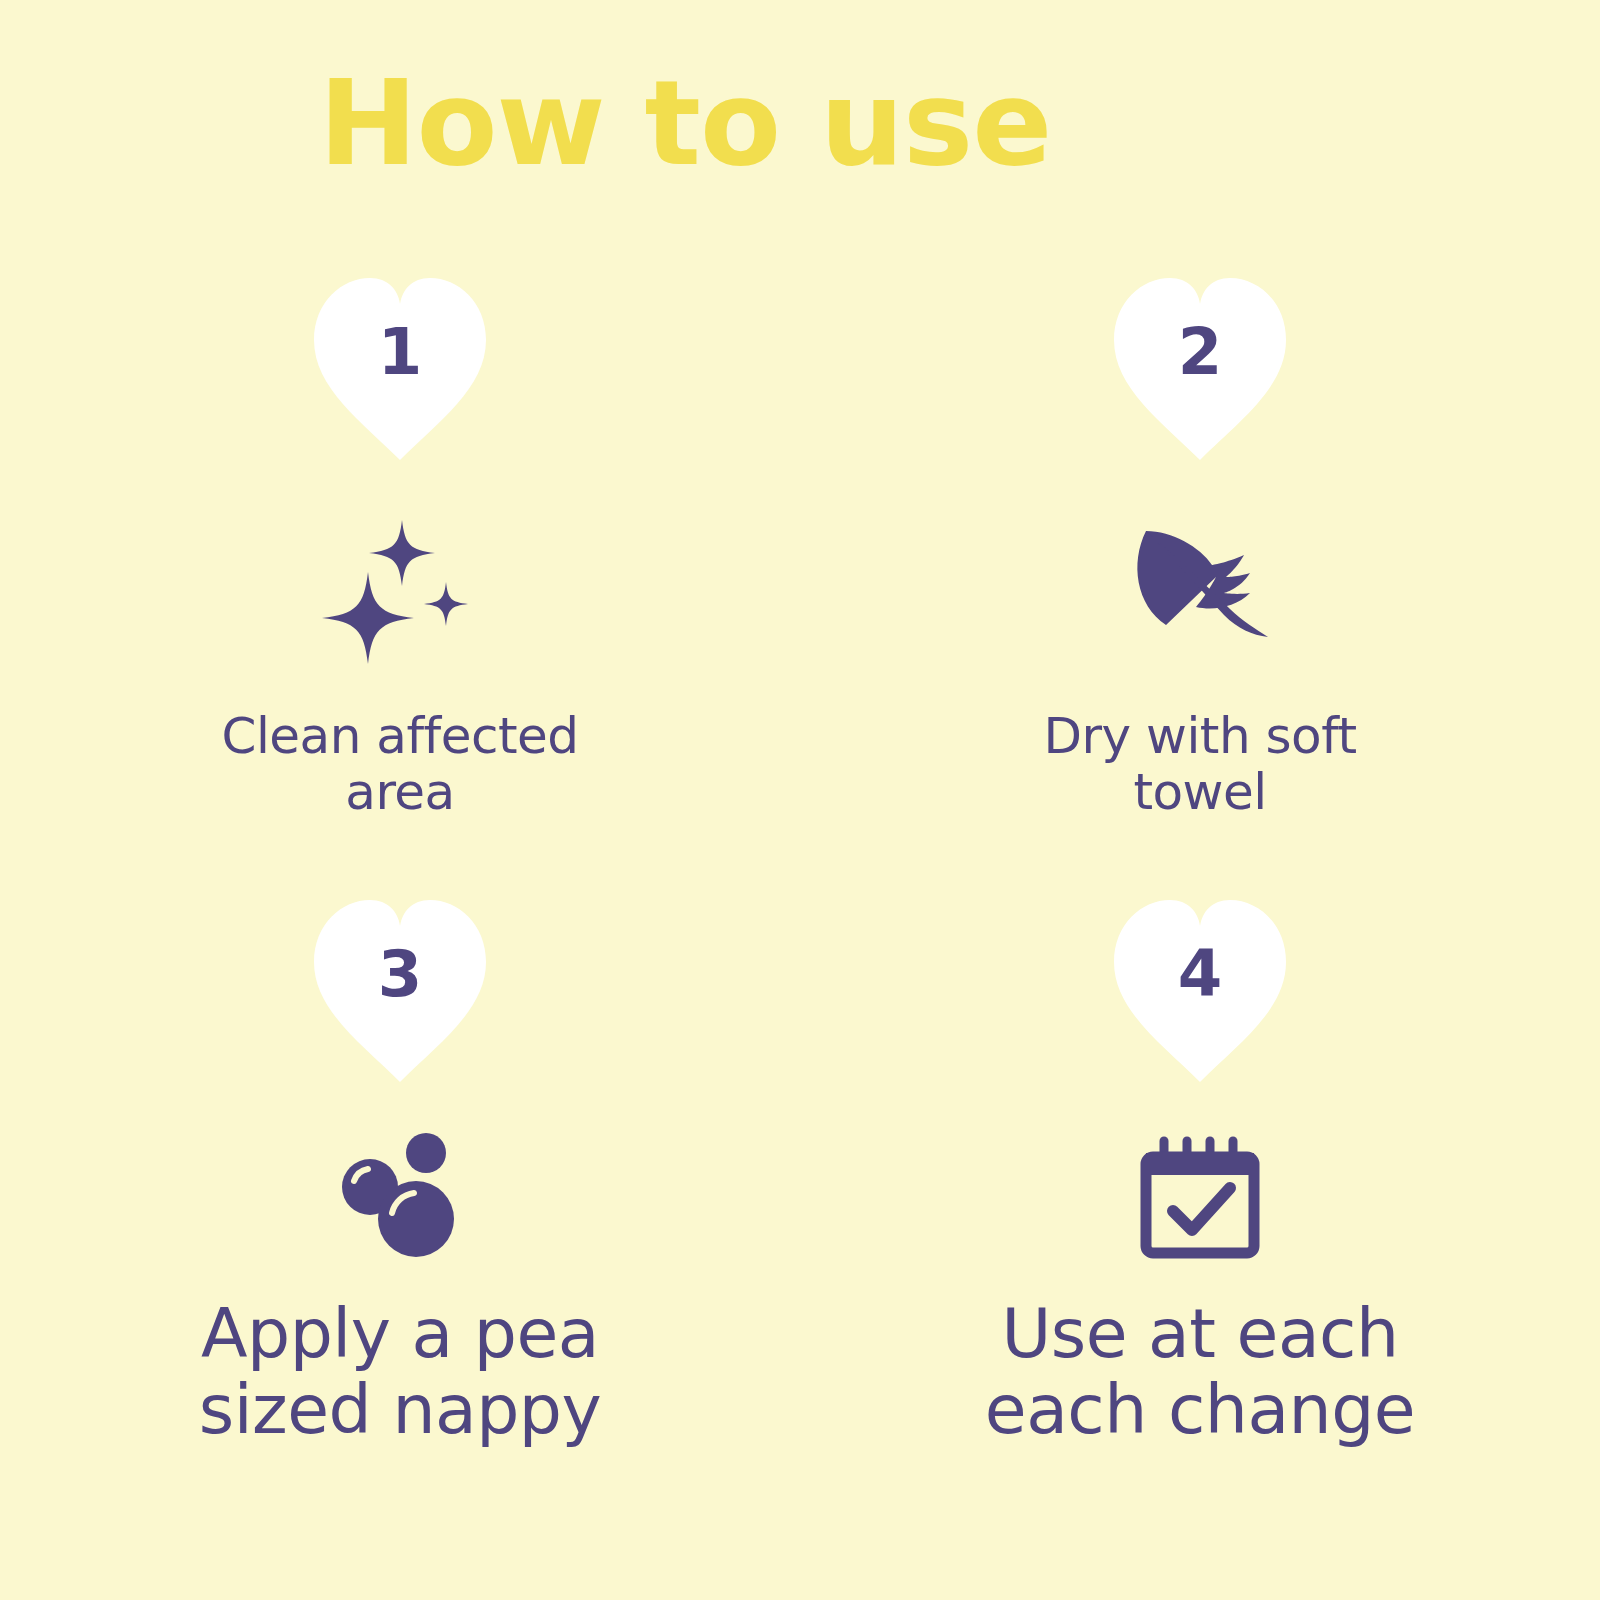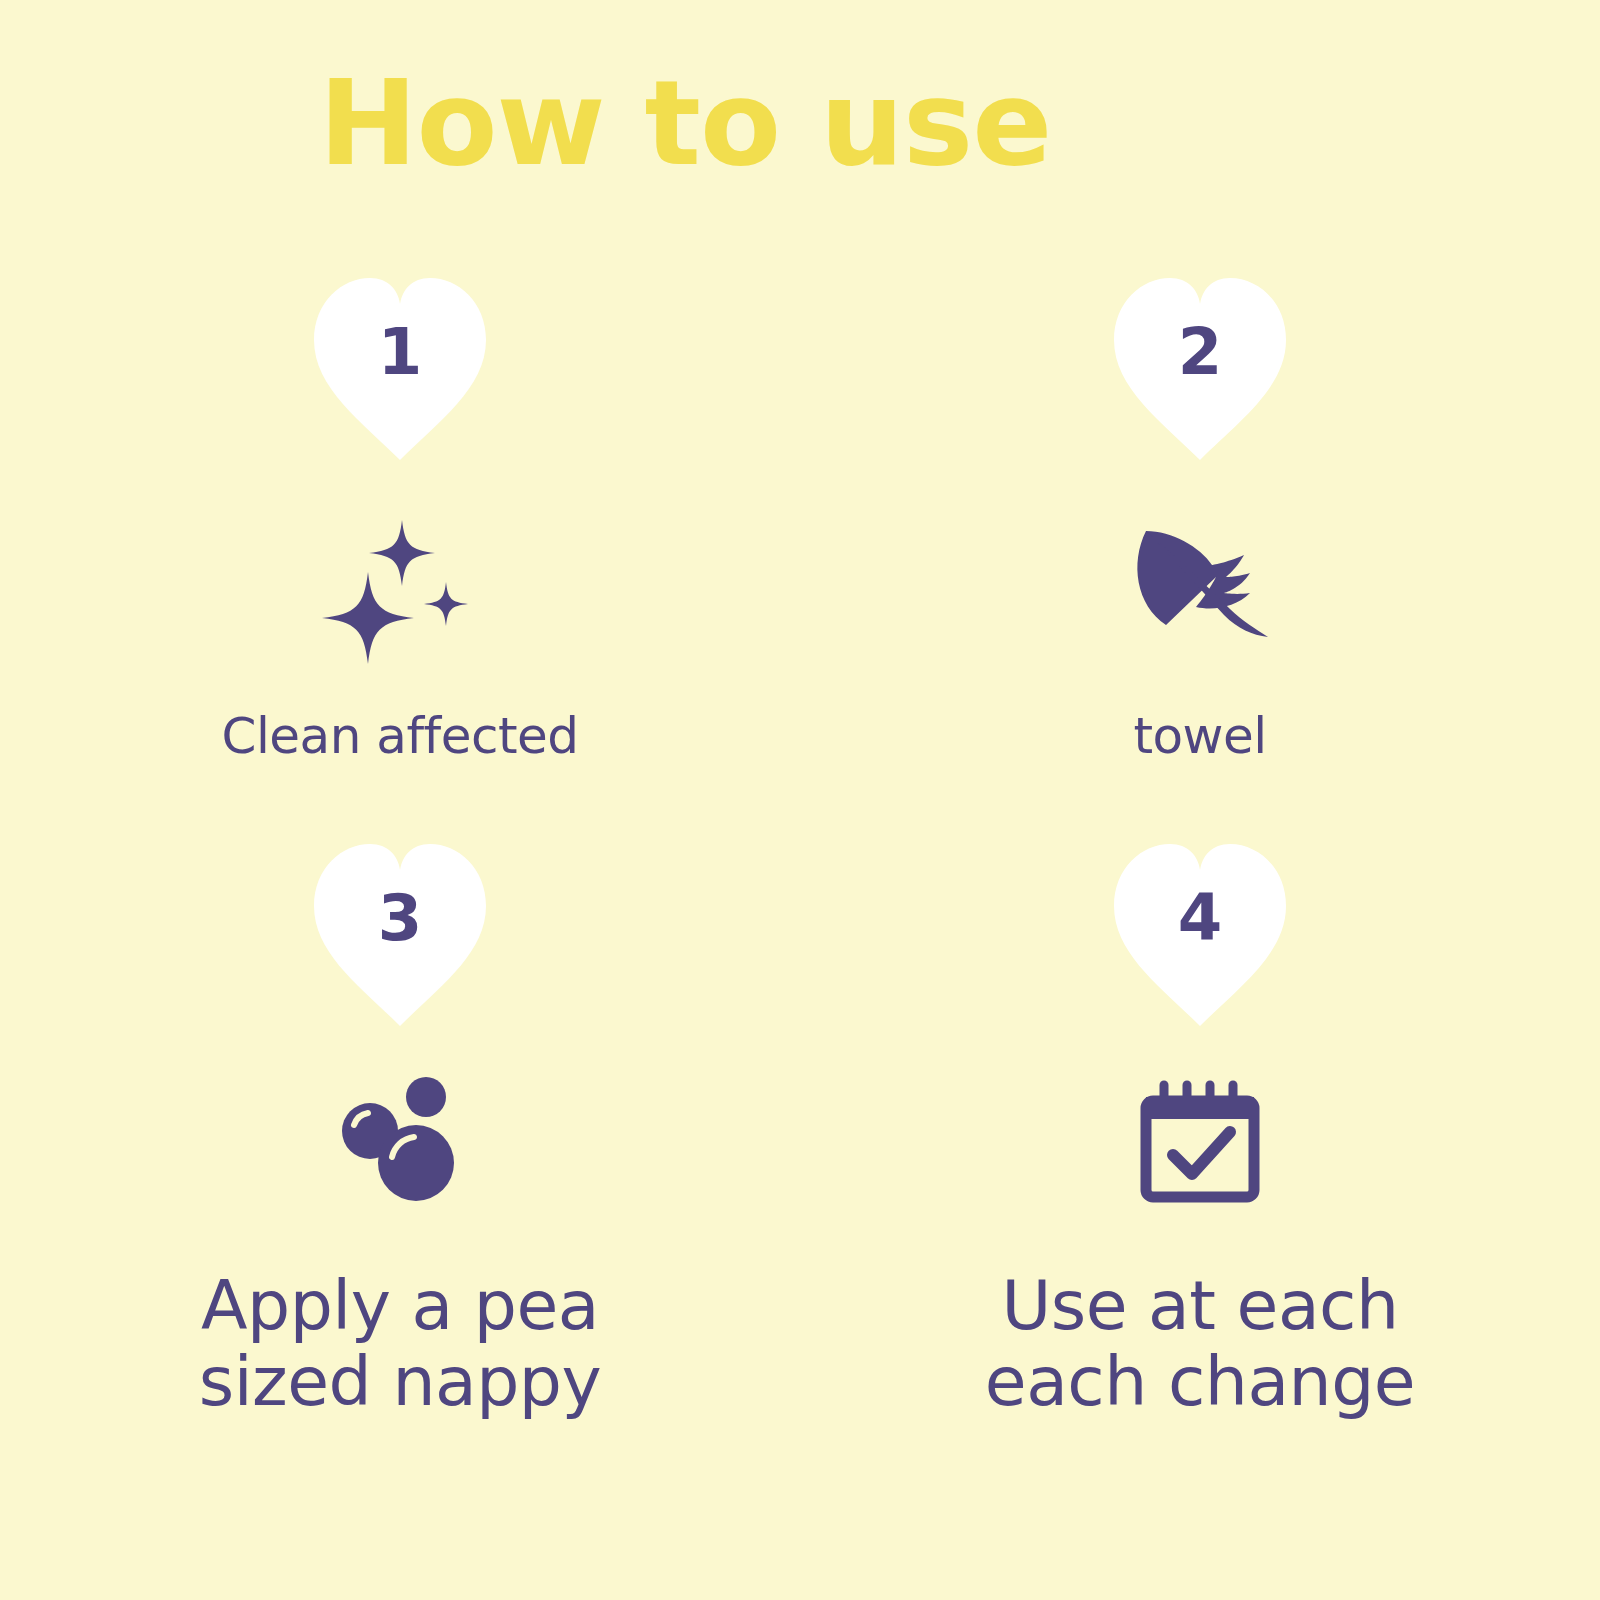--- a/index.html
+++ b/index.html
@@ -93,21 +93,21 @@
     font-family:"DejaVu Sans", sans-serif;
     font-size:50px;
     font-weight:400;
     line-height:1.12;
     letter-spacing:-0.5px;
   }
   .caption .l2{display:block;}
 
   
   .row2 .icon-slot{margin-top:24px;height:160px;}
-  .row2 .caption{margin-top:48px;font-size:68px;}
+  .row2 .caption{margin-top:20px;font-size:68px;}
 </style>
 </head>
 <body>
 
 <div class="page">
 
   <div class="title">How to use</div>
 
   <div class="grid">
 
@@ -143,20 +143,21 @@
           <path d="M126 68
                    C 128 85, 131 88, 148 90
                    C 131 92, 128 95, 126 112
                    C 124 95, 121 92, 104 90
                    C 121 88, 124 85, 126 68 Z" fill="#4F4680"></path>
         </svg>
       </div>
 
       <div class="caption">
         <span>Clean affected</span>
+        <span class="l2">area</span>
       </div>
     </div>
 
     <div class="step">
       <div class="heart-badge">
         <svg class="heart-svg" viewBox="0 0 200 200">
           <path d="M100 190
                    C 62 152, 14 118, 14 70
                    C 14 32, 42 8, 70 8
                    C 88 8, 98 20, 100 34
@@ -186,20 +187,21 @@
             <path d="M26 12
                      C 48 34, 82 72, 104 96
                      C 118 110, 132 116, 148 118
                      C 136 110, 122 102, 110 90
                      C 82 62, 50 32, 26 12 Z"></path>
           </g>
         </svg>
       </div>
 
       <div class="caption">
+        <span>Dry with soft</span>
         <span class="l2">towel</span>
       </div>
     </div>
 
     <div class="step row2">
       <div class="heart-badge">
         <svg class="heart-svg" viewBox="0 0 200 200">
           <path d="M100 190
                    C 62 152, 14 118, 14 70
                    C 14 32, 42 8, 70 8

